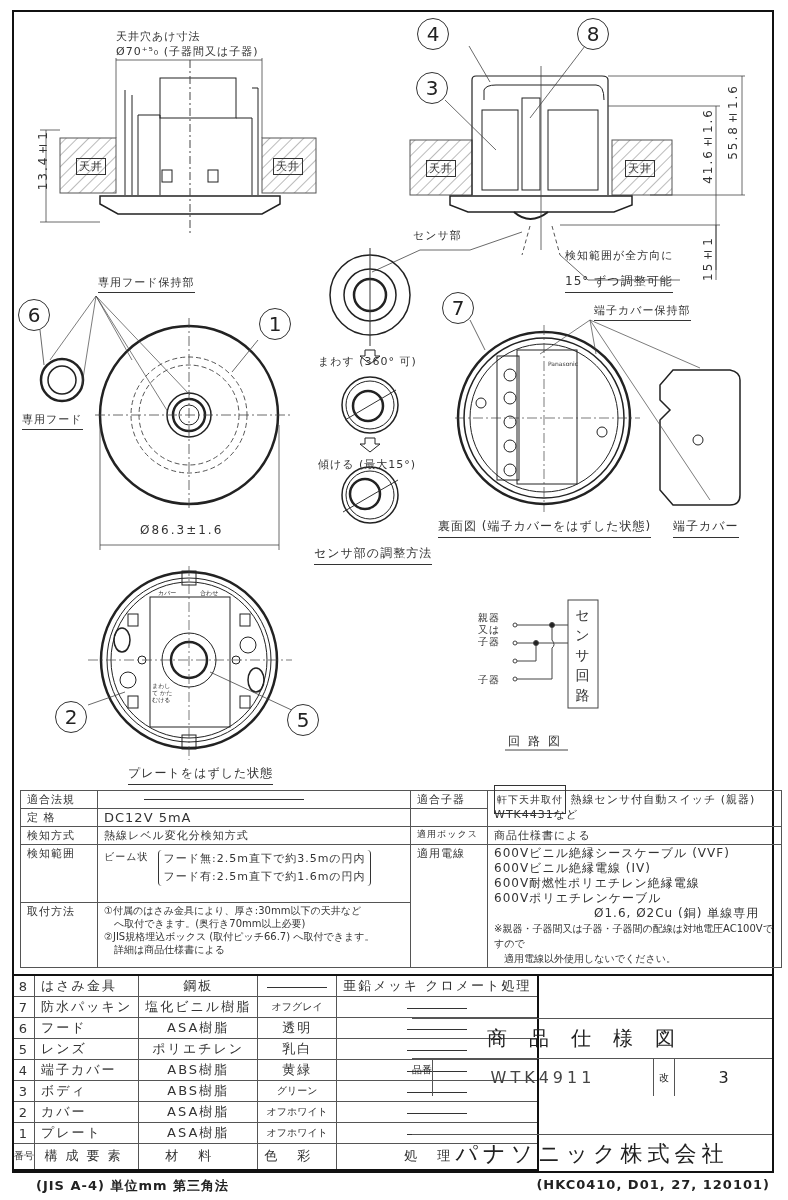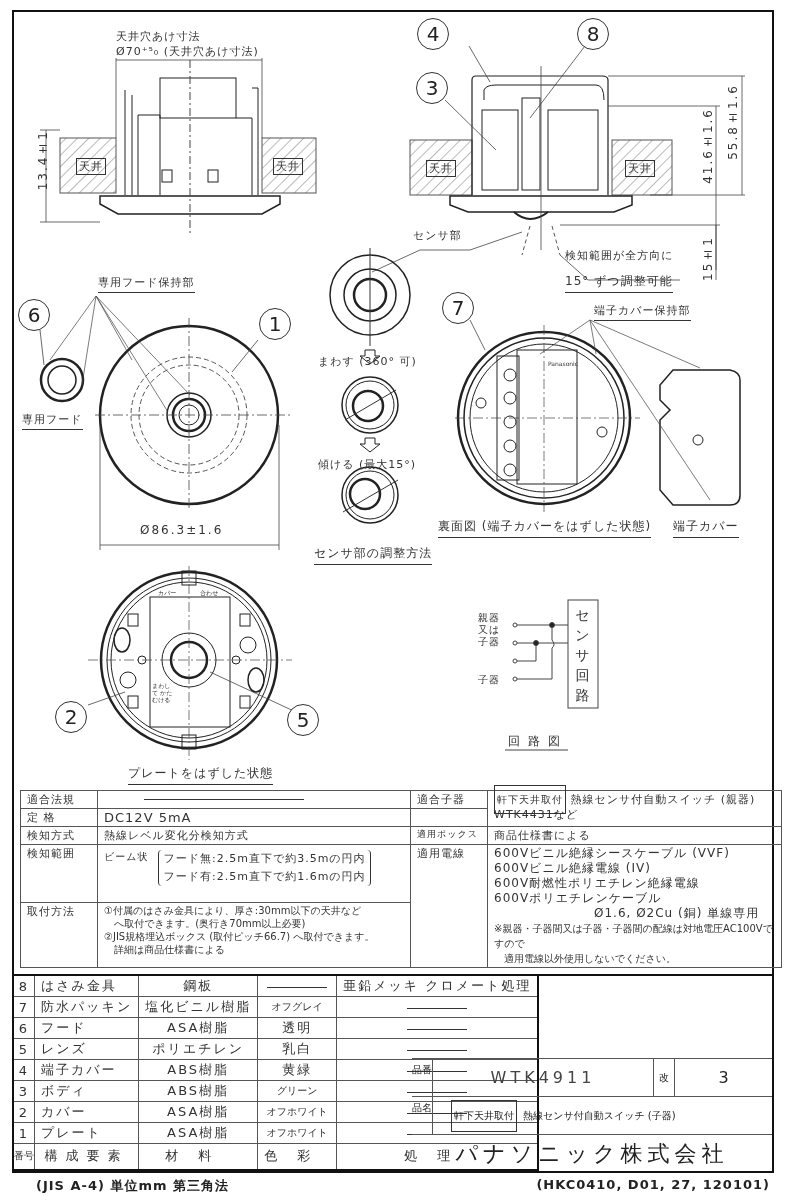--- a/index.html
+++ b/index.html
@@ -160,21 +160,21 @@
         <circle cx="515" cy="661" r="2"></circle>
         <circle cx="515" cy="679" r="2"></circle>
       <path d="M517 625 L568 625 M517 643 L568 643 M517 661 L536 661 L536 643 M517 679 L552 679 L552 648 Q556 645 552 640 L552 625"></path>
       <circle cx="552" cy="625" r="2.5" fill="#222"></circle>
         <circle cx="536" cy="643" r="2.5" fill="#222"></circle>
       <path d="M505 750 L568 750"></path>
     </g>
   </svg>
 
   <div class="lbl" style="left:116px;top:29px">天井穴あけ寸法</div>
-  <div class="lbl" style="left:116px;top:44px">Ø70⁺⁵₀ (天井穴あけ寸法)</div>
+  <div class="lbl" style="left:116px;top:44px">Ø70⁺⁵₀ (子器間又は子器)</div>
   <div class="lbl" style="left:76px;top:158px;border:1px solid #333;padding:0 2px">天井</div>
   <div class="lbl" style="left:273px;top:158px;border:1px solid #333;padding:0 2px">天井</div>
   <div class="dim vdim" style="left:36px;top:130px">13.4±1</div>
 
   <div class="lbl" style="left:426px;top:160px;border:1px solid #333;padding:0 2px">天井</div>
   <div class="lbl" style="left:625px;top:160px;border:1px solid #333;padding:0 2px">天井</div>
   <div class="dim vdim" style="left:726px;top:84px">55.8±1.6</div>
   <div class="dim vdim" style="left:701px;top:108px">41.6±1.6</div>
   <div class="dim vdim" style="left:701px;top:236px">15±1</div>
   <div class="lbl" style="left:413px;top:228px">センサ部</div>
@@ -329,30 +329,24 @@
     <td class="no" style="font-size:10px;letter-spacing:0">番号</td>
     <td class="c" style="letter-spacing:8px">構成要素</td>
     <td class="c" style="letter-spacing:20px">材料</td>
     <td class="c" style="letter-spacing:20px">色彩</td>
     <td class="c" style="letter-spacing:20px">処理</td>
   </tr>
 </tbody>
   </table>
 
 <div class="title">
+  <div class="row" style="top:42px;height:40px;display:flex;align-items:center;justify-content:center;font-size:20px;letter-spacing:22px">商品仕様図</div>
   <div class="row" style="top:82px;height:38px;display:flex">
     <div style="width:20px;border-right:1px solid #555;font-size:10px;line-height:15px;text-align:center;padding-top:3px">品番</div>
     <div style="width:220px;border-right:1px solid #555;display:flex;align-items:center;justify-content:center;font-size:16px;letter-spacing:4px;color:#444">WTK4911</div>
     <div style="width:20px;border-right:1px solid #555;display:flex;align-items:center;justify-content:center;font-size:10px">改</div>
     <div style="flex:1;display:flex;align-items:center;justify-content:center;font-size:16px">3</div>
   </div>
-  <div class="row" style="top:120px;height:38px;display:flex">
-    <div style="width:20px;border-right:1px solid #555;font-size:10px;line-height:15px;text-align:center;padding-top:3px">品名</div>
-    <div style="flex:1;display:flex;align-items:center;padding-left:18px;gap:6px;font-size:10px">
-      <span class="boxed">軒下天井取付</span>
-      <span>熱線センサ付自動スイッチ (子器)</span>
-    </div>
-  </div>
   <div class="row" style="top:158px;height:39px;display:flex;align-items:center;justify-content:center;font-size:22px;letter-spacing:5px">パナソニック株式会社</div>
 </div>
 
 <div class="foot" style="left:18px">(JIS A-4)   単位mm   第三角法</div>
 <div class="foot" style="right:18px">(HKC0410, D01, 27, 120101)</div>
 
 </body></html>

